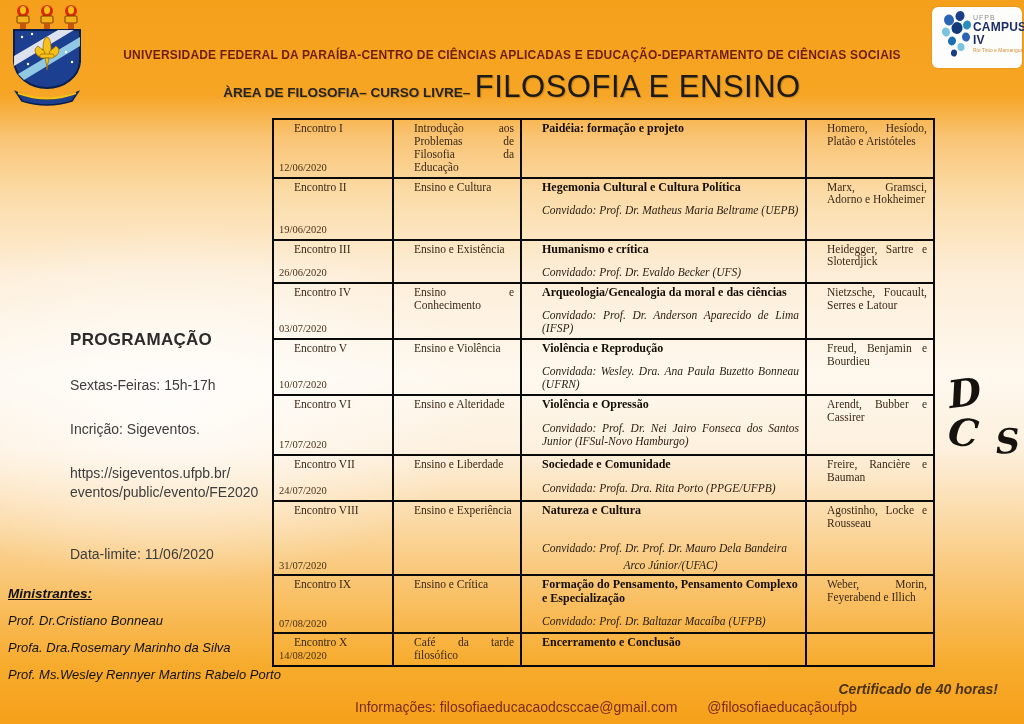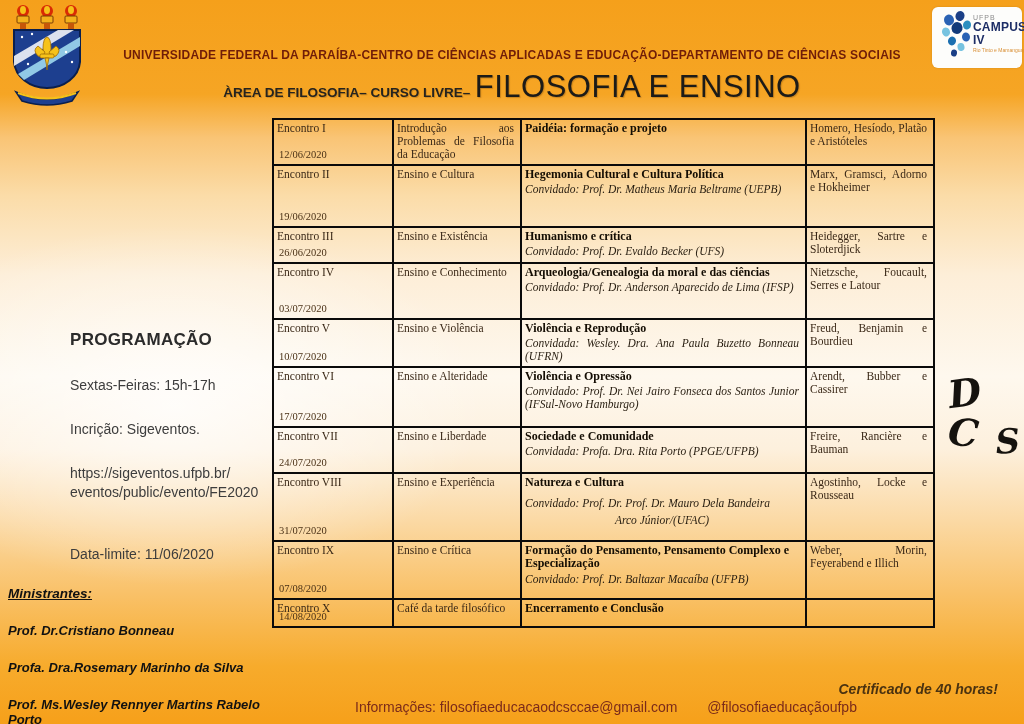--- a/index.html
+++ b/index.html
@@ -53,40 +53,40 @@
   .prog-title { font-size:17px; font-weight:700; color:#2b2b2b; letter-spacing:0.3px; }
   .prog-item { font-size:14px; color:#3d3d3d; margin-top:26px; white-space:pre-line; line-height:1.3; }
   .prog-item.deadline { margin-top:44px; }
 
   
   .ministrantes { position:absolute; left:8px; top:586px; width:280px; }
   .min-title {
     font-size:13.5px; font-weight:700; font-style:italic;
     text-decoration:underline; color:#111;
   }
-  .min-name { font-size:13px; font-weight:700; font-style:italic; color:#111; margin-top:22px; }
+  .min-name { font-size:13px; font-weight:400; font-style:italic; color:#111; margin-top:12px; }
 
   
   .schedule-wrap { position:absolute; left:272px; top:118px; }
   table.schedule {
     border-collapse:collapse; table-layout:fixed; width:663px;
     font-family:"Liberation Serif","DejaVu Serif",serif;
     font-size:11.5px; line-height:1.12; color:#3a2817;
   }
-  table.schedule td { border:2px solid #0a0a0a; vertical-align:top; padding:2px 6px 3px 3px; }
+  table.schedule td { border:2px solid #0a0a0a; vertical-align:top; padding:2px 6px 3px 20px; }
   td.c1 { width:120px; position:relative; }
   td.c2 { width:128px; }
   td.c3 { width:285px; padding-right:8px; }
   td.c4 { width:128px; }
   .encontro { color:#3a2817; }
   .date { position:absolute; left:5px; bottom:3px; font-size:10.5px; color:#4a3116; }
   .tema { color:#3a2817; text-align:justify; }
   .titulo { font-weight:700; color:#140d03; font-size:12px; }
-  .conv { font-style:italic; color:#271d10; margin-top:2px; text-align:justify; }
-  .conv.big-gap { margin-top:8px; }
+  .conv { font-style:italic; color:#271d10; margin-top:10px; text-align:justify; }
+  .conv.big-gap { margin-top:24px; }
   .conv2 { font-style:italic; color:#271d10; margin-top:4px; text-align:center; }
   .authors { text-align:justify; color:#3a2817; }
 
   
   .dcs { position:absolute; left:948px; top:368px; width:80px; color:#15120e;
          font-family:"DejaVu Serif","Liberation Serif",serif; font-style:italic; font-weight:600;
          font-size:38px; letter-spacing:2px; }
   .dcs span { display:inline-block; }
   .dcs .l1 { transform:rotate(-8deg) translateY(2px); }
   .dcs .l2 { transform:rotate(6deg) translateY(-3px); }

